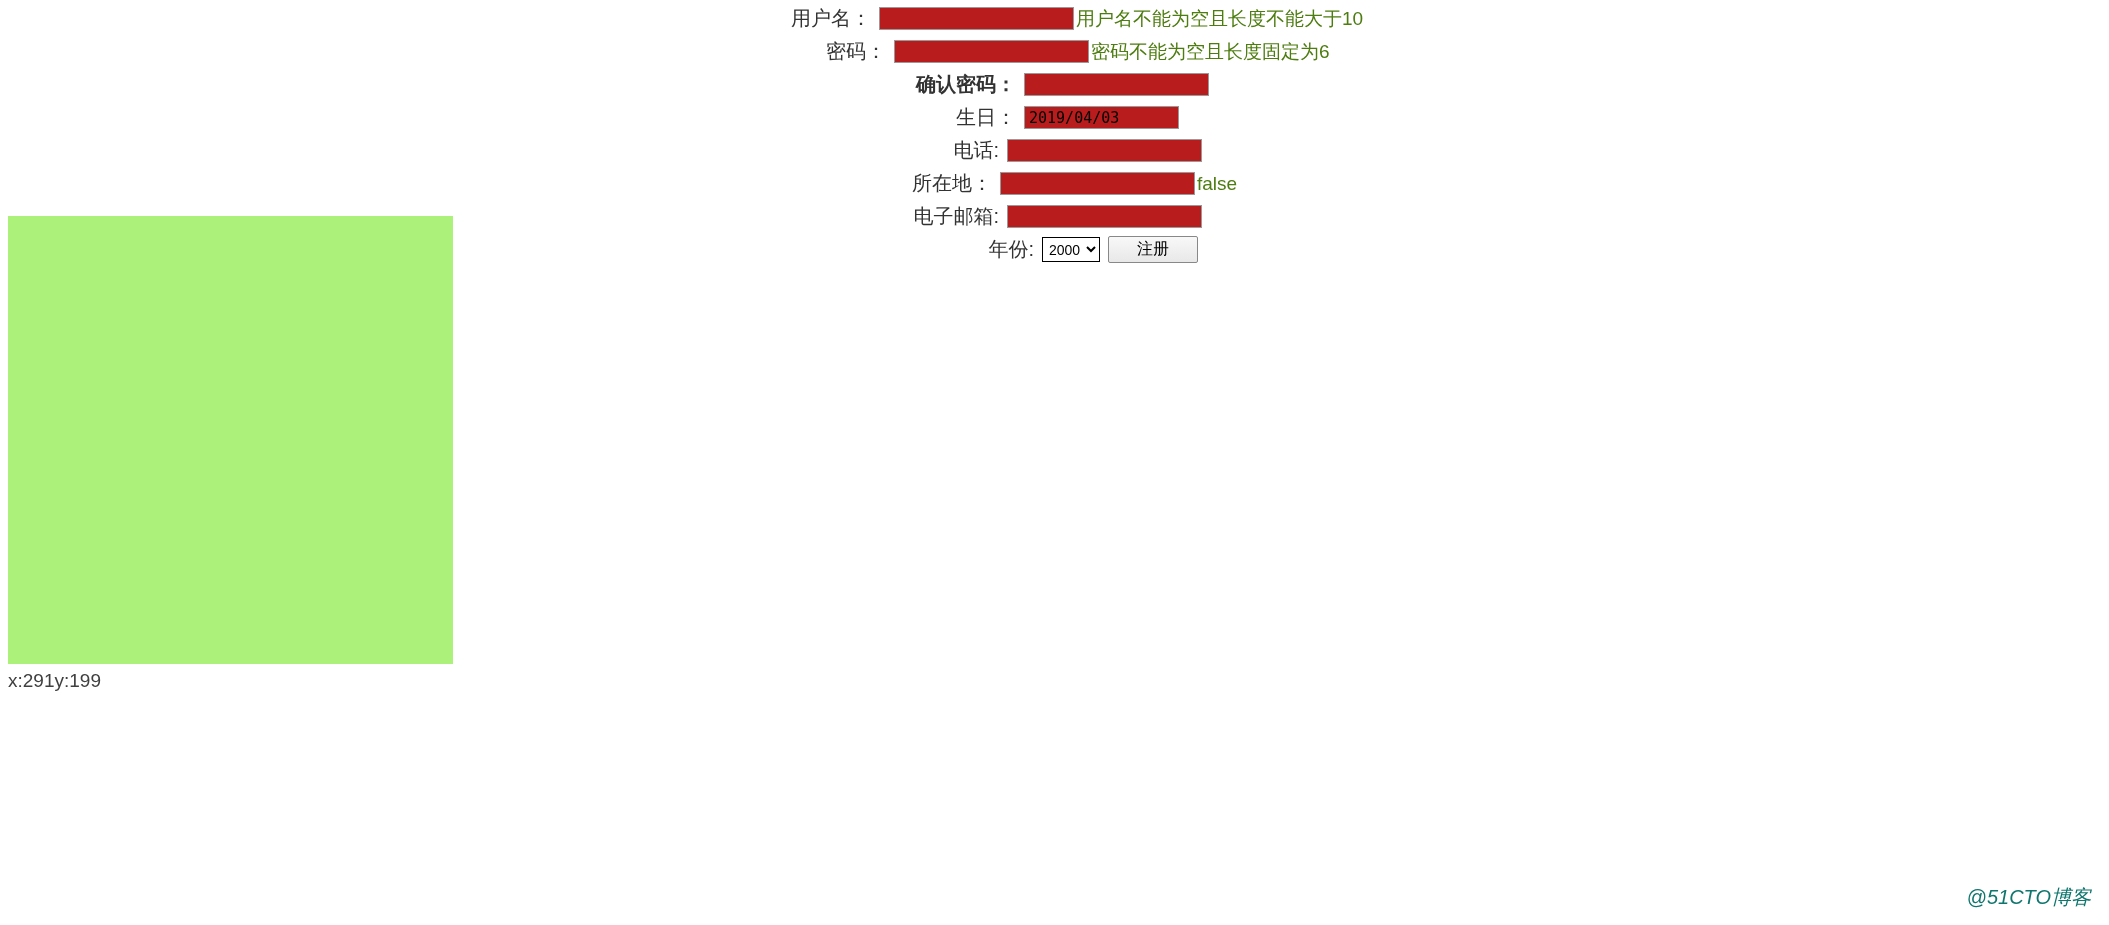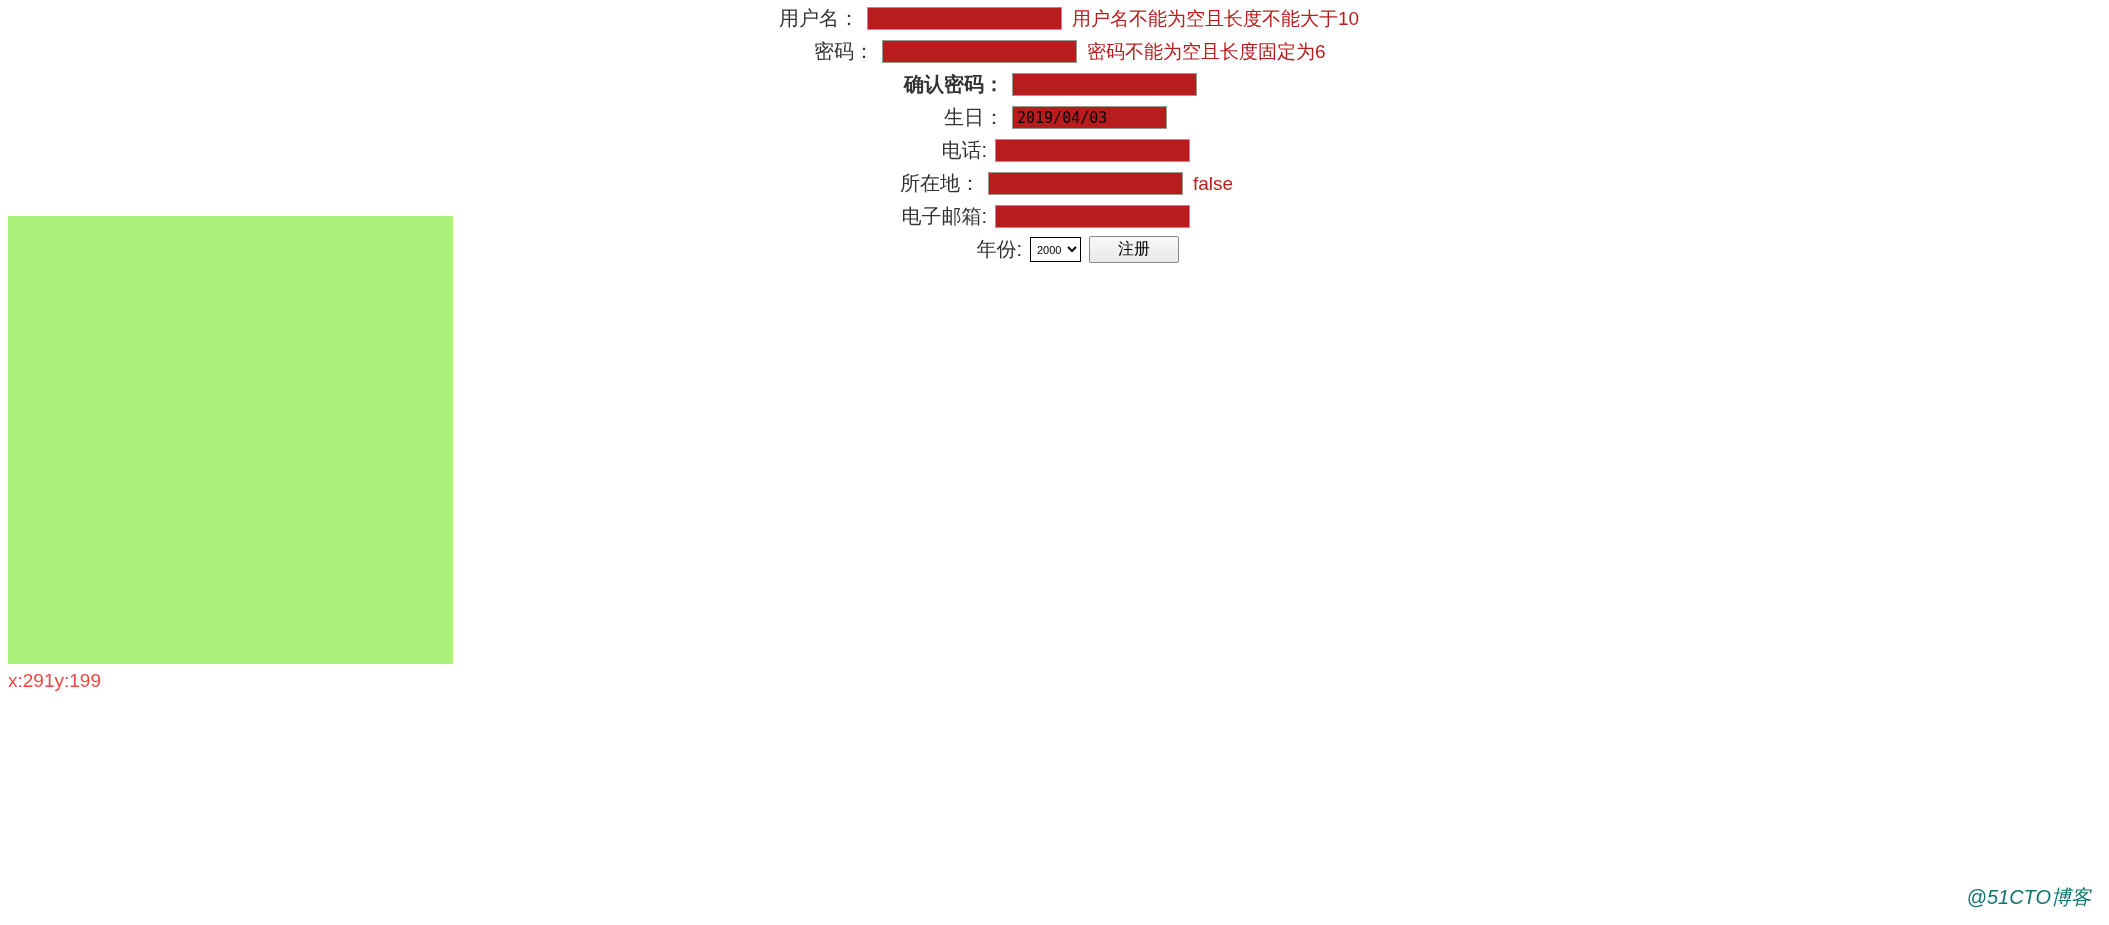--- a/index.html
+++ b/index.html
@@ -12,21 +12,21 @@
       font-size: 18px;
       color: #000;
       background: #fff;
       width: 2109px;
       height: 925px;
       position: relative;
     }
     .form-container {
       position: absolute;
       top: 5px;
-      left: 0;
+      left: 12px;
       width: 1930px;
     }
     .form-row {
       display: flex;
       align-items: center;
       justify-content: flex-start;
       margin-bottom: 6px;
       height: 27px;
     }
     .form-label {
@@ -57,28 +57,28 @@
       font-family: monospace;
       font-size: 15px;
     }
     .input-phone {
       width: 195px;
     }
     .input-email {
       width: 195px;
     }
     .error-msg {
-      color: #b91c1c;
+      color: #4d7c0f;
       font-size: 19px;
-      margin-left: 10px;
+      margin-left: 2px;
     }
     .select-year {
       border: 1px solid #000;
       height: 25px;
-      font-size: 11px;
+      font-size: 14px;
       padding: 1px 2px;
       background: #fff;
     }
     .btn-register {
       border: 1px solid #888;
       background: linear-gradient(#f8f8f8, #e8e8e8);
       height: 27px;
       padding: 2px 28px;
       font-size: 16px;
       margin-left: 8px;
@@ -91,21 +91,21 @@
       top: 216px;
       width: 445px;
       height: 448px;
       background: #acf17a;
     }
     .coords {
       position: absolute;
       left: 8px;
       top: 670px;
       font-size: 19px;
-      color: #ef4444;
+      color: #404040;
     }
     .watermark {
       position: absolute;
       right: 18px;
       bottom: 14px;
       font-size: 20px;
       color: #0f766e;
       font-style: italic;
     }
     .row-username .form-label { width: 867px; }

